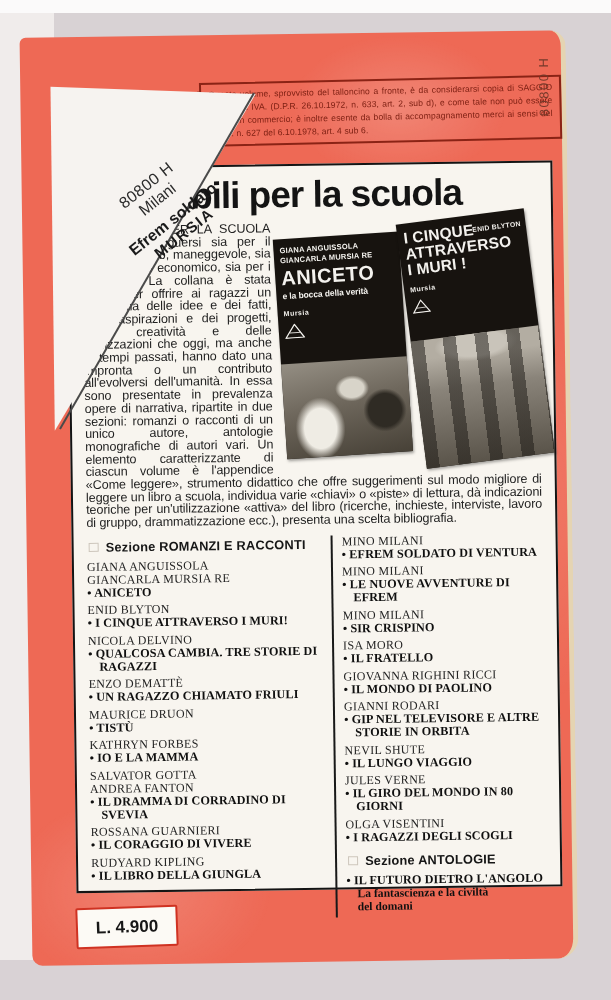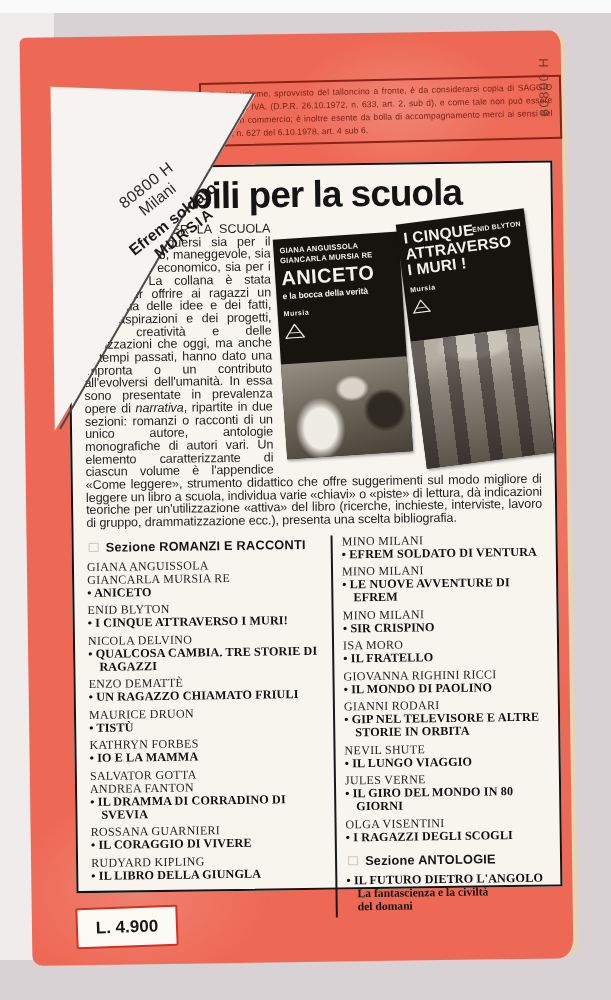--- a/index.html
+++ b/index.html
@@ -27,21 +27,21 @@
             letter-spacing:.1px; background:rgba(255,255,255,0.02); }
   .edge-code { position:absolute; right:10px; top:26px; writing-mode:vertical-rl; transform:rotate(180deg);
                font-size:13px; color:#74392a; letter-spacing:1.5px; }
 
   
   .panel { position:absolute; left:45px; top:130px; width:486px; height:726px; background:#f8f5ef;
            border:2.5px solid #141414; padding:8px 13px 10px; }
   .panel-title { font-size:37px; font-weight:bold; letter-spacing:-1px; color:#141414; white-space:nowrap; }
 
   .intro { margin-top:6px; font-size:12.6px; line-height:12.7px; text-align:justify; color:#222; letter-spacing:-0.1px; }
-  .ital { font-style:italic; }
+  .ital { }
 
   
   .covers-float { float:right; width:260px; height:244px; position:relative; margin:0 0 6px 8px; }
   .bcover { position:absolute; background:#17130f; color:#f4f2ee; padding:7px 6px; box-shadow:1px 2px 3px rgba(0,0,0,.35); }
   .bc-left  { left:0; top:14px; width:126px; height:220px; transform:rotate(-3deg); }
   .bc-right { left:131px; top:-4px; width:129px; height:246px; transform:rotate(-6.5deg); }
   .bc-left .a { font-size:7.5px; font-weight:bold; line-height:1.3; letter-spacing:.2px; }
   .bc-left .t { font-size:20px; font-weight:bold; letter-spacing:.5px; margin-top:2px; line-height:1; }
   .bc-left .s { font-size:8.5px; font-weight:bold; margin-top:2px; }
   .pub { font-size:7px; margin-top:6px; letter-spacing:.5px; font-weight:bold; }

